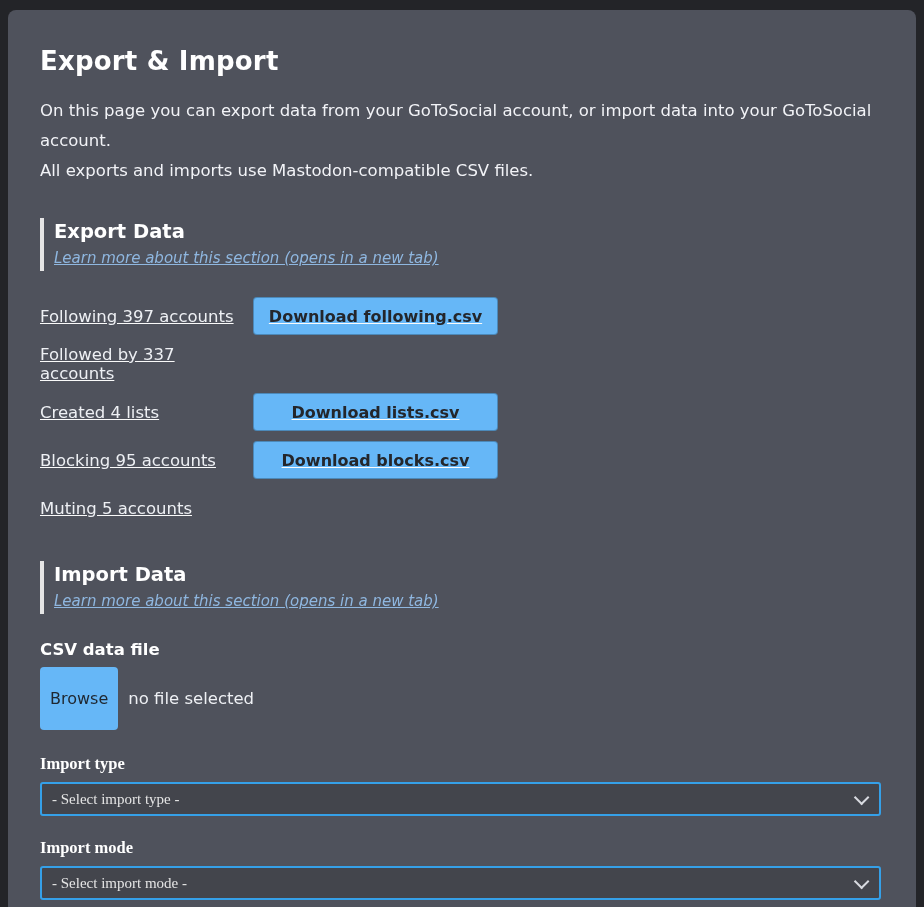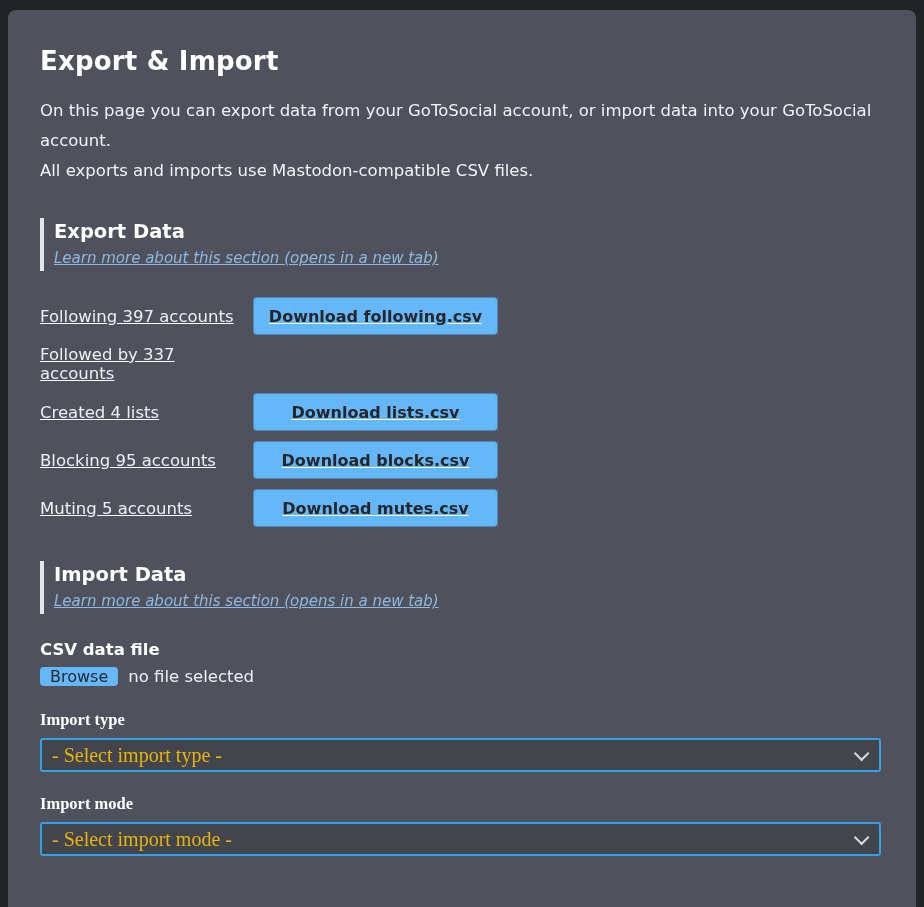--- a/index.html
+++ b/index.html
@@ -88,21 +88,21 @@
     align-items: center;
     margin-bottom: 24px;
   }
   .browse-btn {
     background: #66b7f7;
     color: #1f2730;
     border: none;
     border-radius: 4px;
     font-family: inherit;
     font-size: 16px;
-    padding: 0 10px;
+    padding: 22px 10px;
     cursor: pointer;
   }
   .file-status {
     margin-left: 10px;
     font-size: 16.5px;
     color: #eef0f4;
   }
   .select-field { margin-bottom: 22px; font-family: Liberation Serif, serif; }
   .select-box {
     box-sizing: border-box;
@@ -111,22 +111,22 @@
     background: #43454c;
     border: 2px solid #35a0e8;
     border-radius: 3px;
     display: flex;
     align-items: center;
     justify-content: space-between;
     padding: 0 14px 0 10px;
     cursor: pointer;
   }
   .select-box .value {
-    font-size: 20px;
-    color: #eab308;
+    font-size: 15px;
+    color: #e5e5e5;
   }
   .chevron {
     width: 9px;
     height: 9px;
     border-right: 2px solid #d8dae0;
     border-bottom: 2px solid #d8dae0;
     transform: rotate(45deg) translateY(-3px);
   }
 </style>
 </head>
@@ -158,21 +158,20 @@
       <div class="export-row">
         <span class="row-label">Created 4 lists</span>
         <button class="dl-btn">Download lists.csv</button>
       </div>
       <div class="export-row">
         <span class="row-label">Blocking 95 accounts</span>
         <button class="dl-btn">Download blocks.csv</button>
       </div>
       <div class="export-row">
         <span class="row-label">Muting 5 accounts</span>
-        <button class="dl-btn">Download mutes.csv</button>
       </div>
     </div>
   </section>
 
   <section>
     <div class="section-head">
       <h2>Import Data</h2>
       <a href="#">Learn more about this section (opens in a new tab)</a>
     </div>
 

